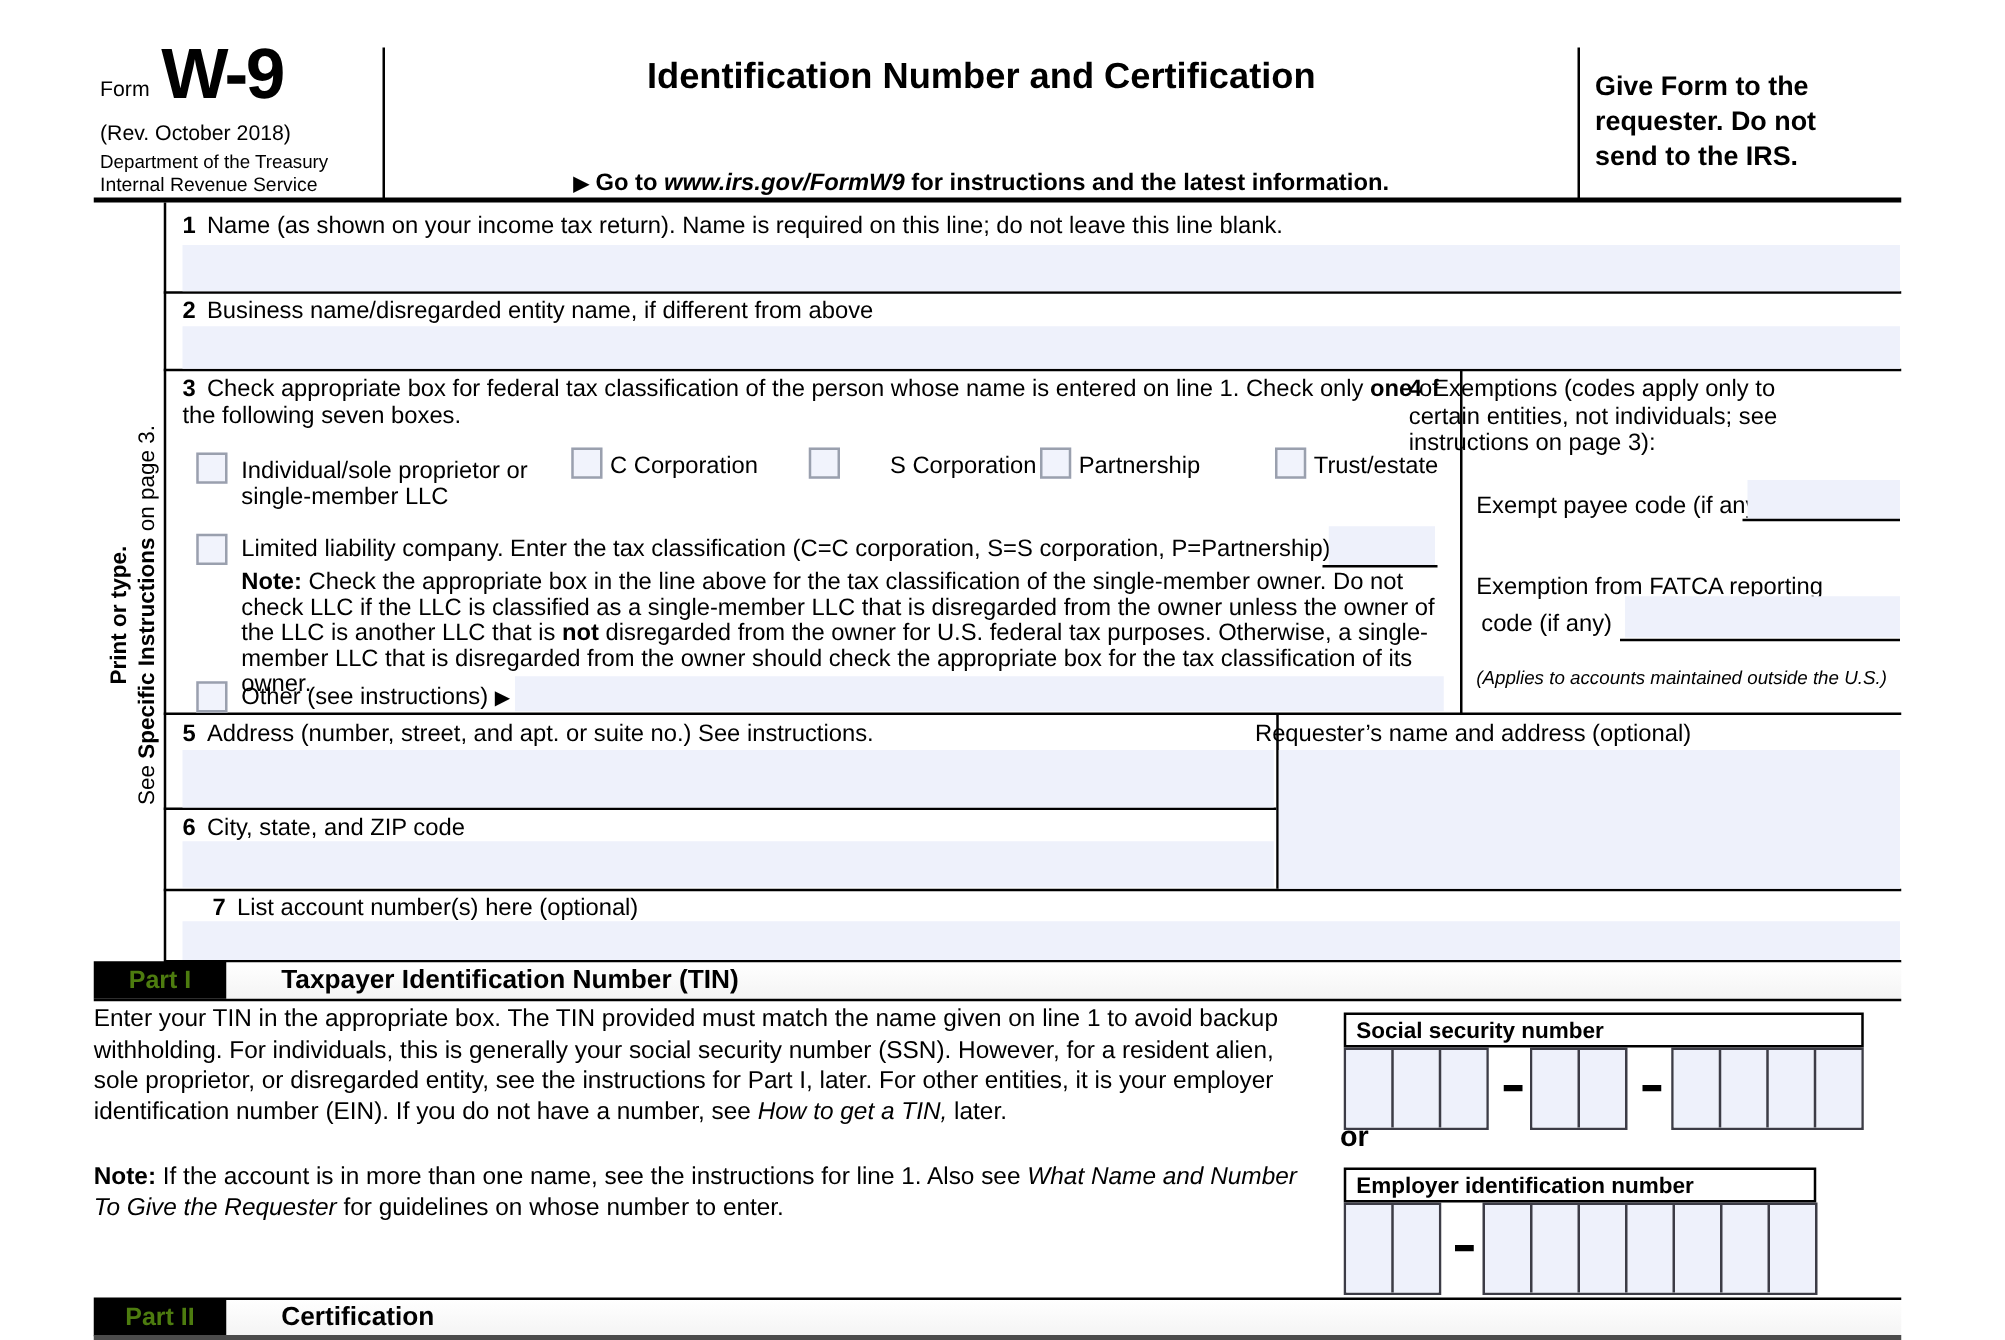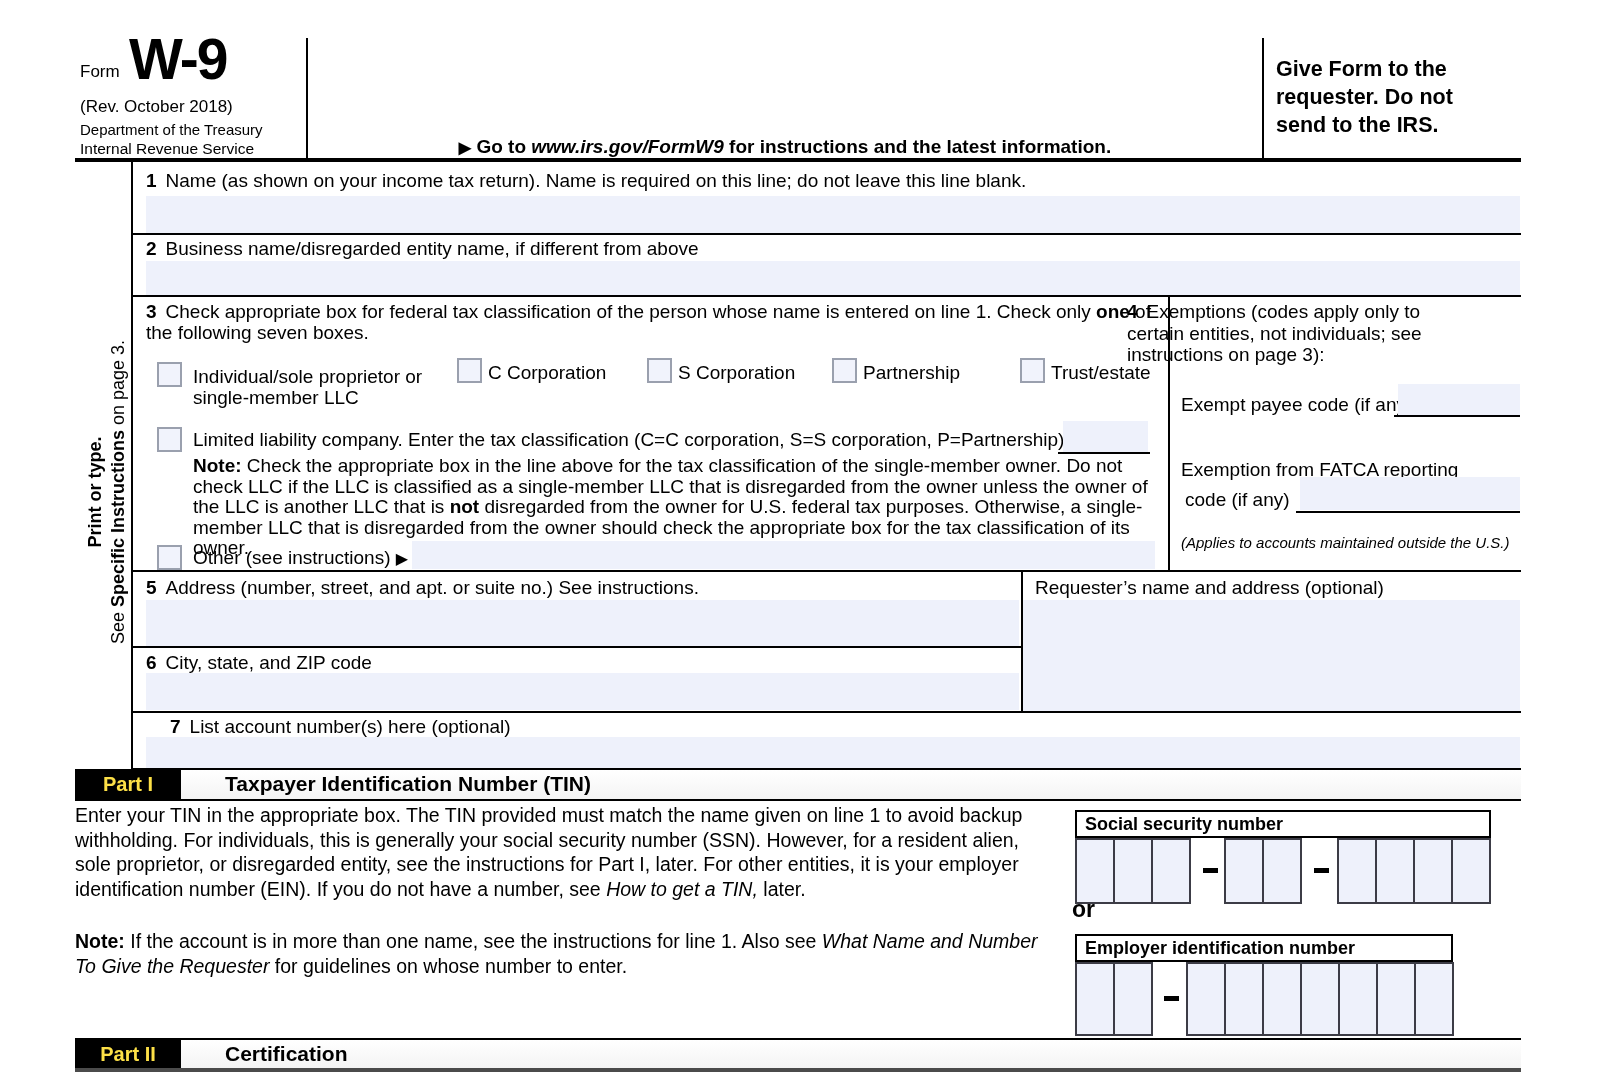--- a/index.html
+++ b/index.html
@@ -12,21 +12,21 @@
   .hline{position:absolute;background:#000;height:2px;}
   .vline{position:absolute;background:#000;width:2px;}
   .field{position:absolute;background:var(--field-bg,#eef1fb);}
   .cb{position:absolute;width:21px;height:21px;background:var(--cb-bg,#f1f3fc);border:2px solid var(--cb-border,#9aa0ae);}
   .lbl{position:absolute;font-size:19px;line-height:21px;white-space:nowrap;}
   .wrap{white-space:normal;}
   .num{font-weight:bold;padding-right:9px;}
   b{font-weight:bold;}
   i{font-style:italic;}
   .bi{font-weight:bold;font-style:italic;}
-  .partbox{position:absolute;background:#000;color:#fde047;font-weight:bold;font-size:20px;text-align:center;}
+  .partbox{position:absolute;background:#000;color:#4d7c0f;font-weight:bold;font-size:20px;text-align:center;}
   .part-title{position:absolute;font-weight:bold;font-size:21px;white-space:nowrap;}
   .cellgroup{position:absolute;display:flex;border:2px solid var(--cell-border,#3c3c46);}
   .cellgroup .cell{width:36px;background:var(--field-bg,#eef1fb);border-left:2px solid var(--cell-border,#3c3c46);}
   .cellgroup .cell:first-child{border-left:none;}
   .dash{position:absolute;width:15px;height:5px;background:#000;}
   .labelbox{position:absolute;border:2px solid #000;font-weight:bold;font-size:18px;line-height:24px;padding-left:8px;background:#fff;white-space:nowrap;}
   .partrow{position:absolute;background:linear-gradient(to bottom,#ffffff,#f4f4f4);}
   .sidebar{position:absolute;left:-100px;top:468px;width:415px;height:48px;transform:rotate(-90deg);text-align:center;font-size:18px;line-height:23px;white-space:nowrap;}
 </style>
 </head>
@@ -35,20 +35,21 @@
 <div class="abs" style="left:80px;top:62px;font-size:17px;">Form</div>
 <div class="abs" style="left:129px;top:26px;font-size:57px;font-weight:bold;letter-spacing:-2px;">W-9</div>
 <div class="abs" style="left:80px;top:97px;font-size:17px;">(Rev. October 2018)</div>
 <div class="abs" style="left:80px;top:121px;font-size:15px;">Department of the Treasury</div>
 <div class="abs" style="left:80px;top:140px;font-size:15.5px;">Internal Revenue Service</div>
 
 <div class="vline" style="left:306px;top:38px;height:122px;"></div>
 <div class="vline" style="left:1262px;top:38px;height:122px;"></div>
 
 <div class="abs" style="left:310px;top:42px;width:950px;text-align:center;font-weight:bold;font-size:29px;line-height:38px;">
+  <div>Identification Number and Certification</div>
 </div>
 <div class="abs" style="left:310px;top:136px;width:950px;text-align:center;font-size:19px;font-weight:bold;">
   <span style="font-size:16px;">▶</span>
   <span>Go to </span><span class="bi">www.irs.gov/FormW9</span><span> for instructions and the latest information.</span>
 </div>
 <div class="abs wrap" style="left:1276px;top:55px;width:205px;font-size:21.5px;font-weight:bold;line-height:28px;">Give Form to the requester. Do not send to the IRS.</div>
 
 <div class="abs" style="left:75px;top:158px;width:1446px;height:4px;background:#000;"></div>
 
 <div class="sidebar">
@@ -80,21 +81,21 @@
   <span class="num">3</span><span>Check appropriate box for federal tax classification of the person whose name is entered on line 1. Check only </span><b>one</b><span> of the following seven boxes.</span>
 </div>
 
 <div class="cb" style="left:157px;top:362px;"></div>
 <div class="lbl wrap" style="left:193px;top:366px;width:245px;">Individual/sole proprietor or single-member LLC</div>
 
 <div class="cb" style="left:457px;top:358px;"></div>
 <div class="lbl" style="left:488px;top:362px;">C Corporation</div>
 
 <div class="cb" style="left:647px;top:358px;"></div>
-<div class="lbl" style="left:678px;top:362px;text-align:center;">S Corporation</div>
+<div class="lbl" style="left:712px;top:362px;text-align:center;">S Corporation</div>
 
 <div class="cb" style="left:832px;top:358px;"></div>
 <div class="lbl" style="left:863px;top:362px;">Partnership</div>
 
 <div class="cb" style="left:1020px;top:358px;"></div>
 <div class="lbl" style="left:1051px;top:362px;">Trust/estate</div>
 
 <div class="cb" style="left:157px;top:427px;"></div>
 <div class="lbl" style="left:193px;top:429px;">
   <span>Limited liability company. Enter the tax classification (C=C corporation, S=S corporation, P=Partnership) </span><span style="font-size:16px;">▶</span>
@@ -124,21 +125,21 @@
 <div class="field" style="left:1300px;top:477px;width:220px;height:33px;"></div>
 <div class="hline" style="left:1296px;top:511px;width:224px;"></div>
 
 <div class="lbl" style="left:1181px;top:532px;font-size:15px;font-style:italic;">(Applies to accounts maintained outside the U.S.)</div>
 
 <div class="lbl" style="left:146px;top:577px;">
   <span class="num">5</span><span>Address (number, street, and apt. or suite no.) See instructions.</span>
 </div>
 <div class="field" style="left:146px;top:600px;width:873px;height:46px;"></div>
 
-<div class="lbl" style="left:1035px;top:577px;">Requester’s name and address (optional)</div>
+<div class="lbl" style="left:1004px;top:577px;">Requester’s name and address (optional)</div>
 <div class="field" style="left:1023px;top:600px;width:497px;height:111px;"></div>
 
 <div class="lbl" style="left:146px;top:652px;">
   <span class="num">6</span><span>City, state, and ZIP code</span>
 </div>
 <div class="field" style="left:146px;top:673px;width:873px;height:37px;"></div>
 
 <div class="lbl" style="left:146px;top:716px;margin-left:24px;">
   <span class="num">7</span><span>List account number(s) here (optional)</span>
 </div>

